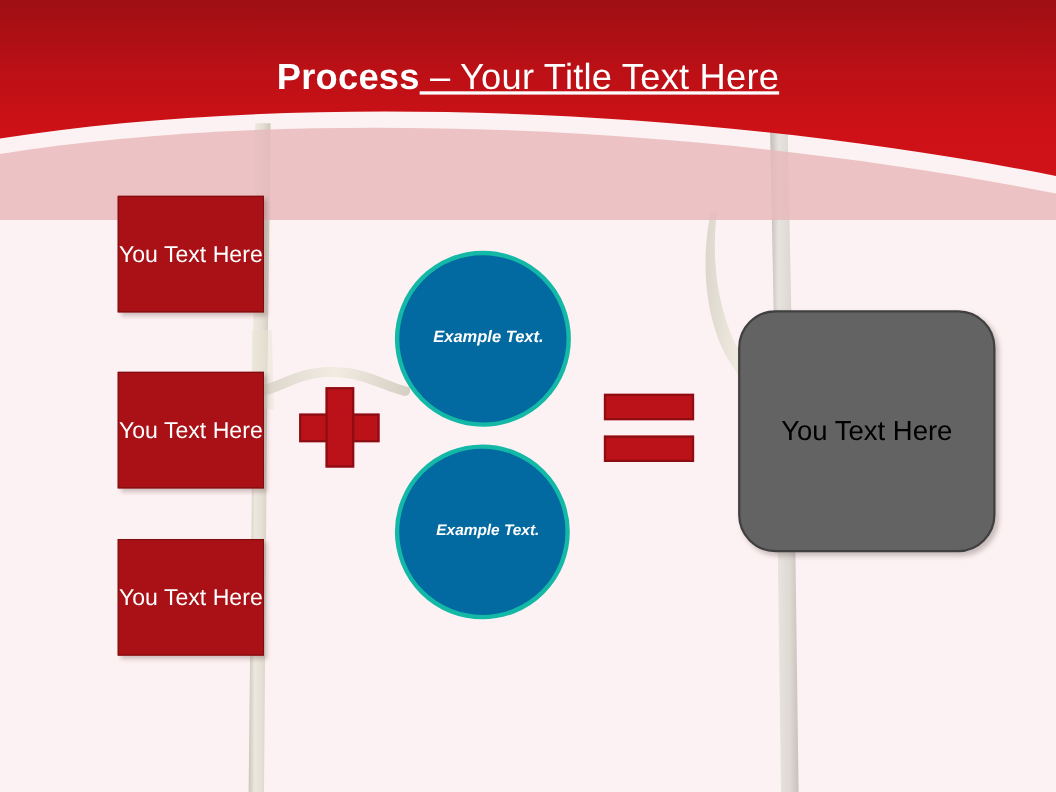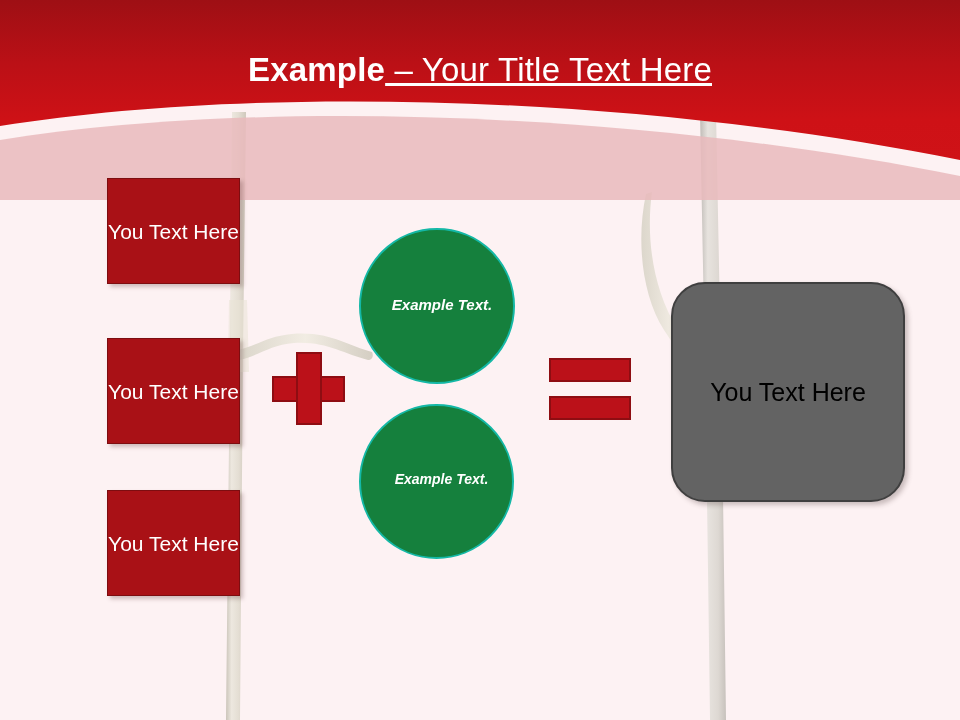--- a/index.html
+++ b/index.html
@@ -98,22 +98,22 @@
     position: absolute;
     left: 26px; top: 26px;
     width: 21px; height: 21px;
     background: #bb1119;
   }
 
   
   .olive-circle {
     position: absolute;
     border-radius: 50%;
-    background: #15803d;
-    border: 2px solid #14b8a6;
+    background: #0369a1;
+    border: 4px solid #14b8a6;
     color: #ffffff;
     font-weight: bold;
     font-style: italic;
     display: flex;
     align-items: center;
     justify-content: center;
     z-index: 5;
   }
   #olive-circle-0 {
     left: 359px; top: 228px;
@@ -220,21 +220,21 @@
         <stop offset="100%" stop-color="#cf1217"></stop>
       </linearGradient>
     </defs>
 
     <path d="M 0 200 L 0 140 C 260 98 640 112 960 176 L 960 200 Z" fill="#e9babc" opacity="0.85"></path>
 
     <path d="M 0 0 L 960 0 L 960 160 C 640 96 260 84 0 126 Z" fill="url(#bannerGrad)"></path>
   </svg>
 
   <div class="slide-title">
-    <span class="t-bold">Example</span><span class="t-light"> – Your Title Text Here</span>
+    <span class="t-bold">Process</span><span class="t-light"> – Your Title Text Here</span>
   </div>
 
   <div class="red-box" id="red-box-0">
     <span>You Text Here</span>
   </div>
   <div class="red-box" id="red-box-1">
     <span>You Text Here</span>
   </div>
   <div class="red-box" id="red-box-2">
     <span>You Text Here</span>

